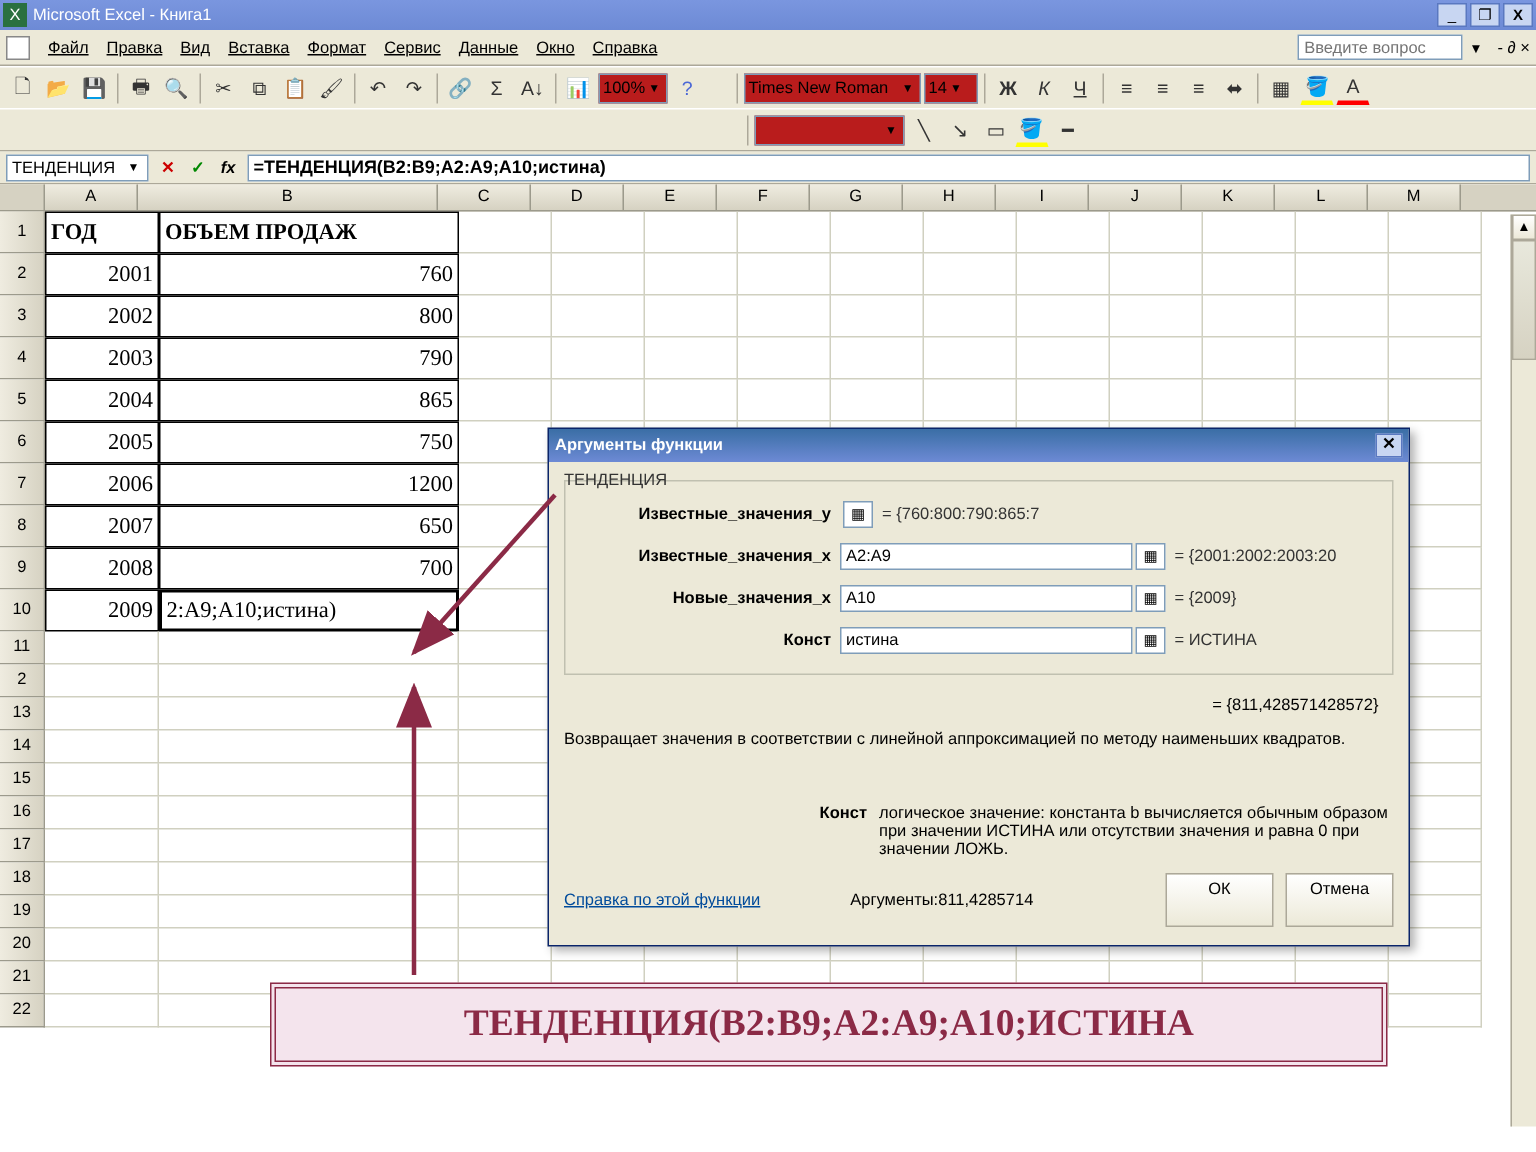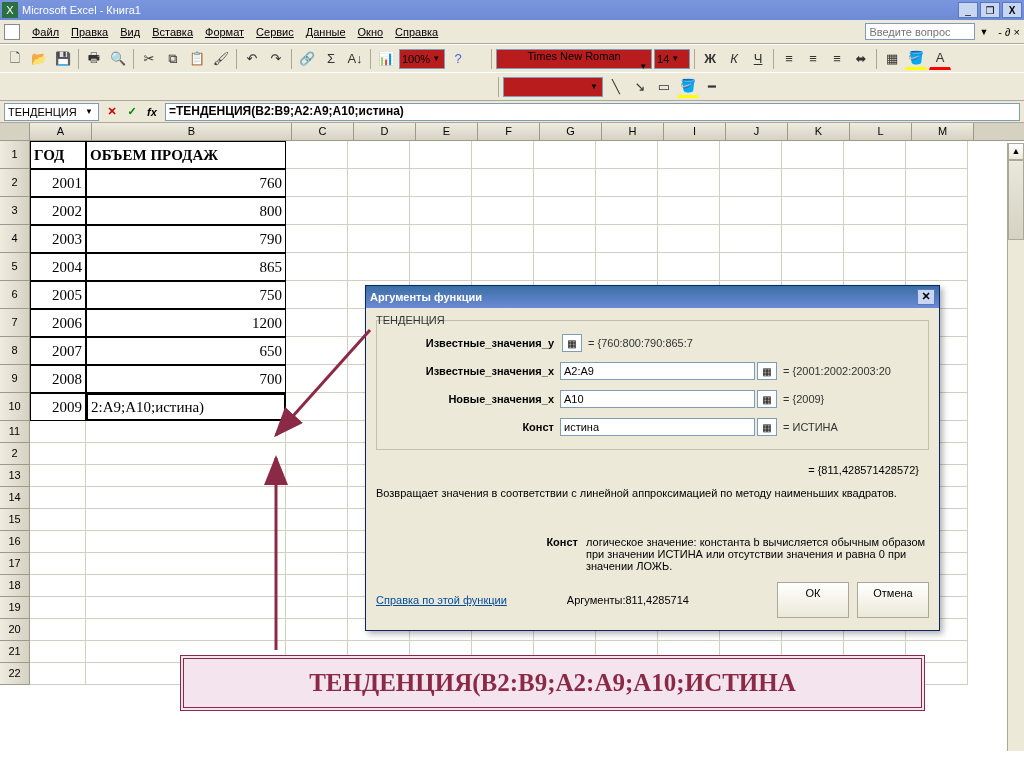--- a/index.html
+++ b/index.html
@@ -52,21 +52,21 @@
 .row-h { height: 22px; border-bottom: 1px solid #9c9a8c; border-right: 1px solid #9c9a8c; text-align: center; font-size: 11px; line-height: 21px; background: linear-gradient(90deg, #efece0, #d6d2c2); }
 .row-h.tall { height: 28px; line-height: 27px; }
 
 .cells { position: relative; flex: 1; }
 .grid-row { display: flex; height: 22px; }
 .grid-row.tall { height: 28px; }
 .cell { border-right: 1px solid #d0d0c0; border-bottom: 1px solid #d0d0c0; font-family: "Times New Roman", serif; font-size: 15px; padding: 0 3px; display: flex; align-items: center; overflow: hidden; white-space: nowrap; }
 .cell.bold { font-weight: bold; }
 .cell.bborder { border: 1px solid #000; }
 .cell.right { justify-content: flex-end; }
-.cell.A { width: 56px; }
+.cell.A { width: 76px; }
 .cell.B { width: 200px; }
 .cell.std { width: 62px; }
 .cell.editing { border: 2px solid #000 !important; }
 
 
 .vscroll { position: absolute; right: 0; top: 20px; bottom: 0; width: 17px; background: #ece9d8; border-left: 1px solid #aca899; }
 .vscroll .sb-btn { height: 17px; background: linear-gradient(#fff,#ece9d8); border: 1px solid #aca899; text-align: center; font-size: 9px; line-height: 15px; }
 .vscroll .thumb { height: 80px; background: linear-gradient(#e8e8dc,#d6d2c2); border: 1px solid #aca899; margin-top: 0; }
 
 
@@ -154,21 +154,21 @@
     <span class="tb-btn">Σ</span>
     <span class="tb-btn">A↓</span>
     <span class="tb-sep"></span>
     <span class="tb-btn">📊</span>
     <span class="tb-combo">
         <span>100%</span>
         <span class="tb-arrow">▼</span>
       </span>
     <span class="tb-btn" style="color:#4a67d6;">?</span>
     <span class="tb-sep" style="margin-left:20px;"></span>
-    <span class="tb-combo" style="width:156px;flex-direction:column;">
+    <span class="tb-combo" style="width:118px;">
         <span>Times New Roman</span>
         <span class="tb-arrow" style="margin-left:auto;">▼</span>
       </span>
     <span class="tb-combo" style="width:36px;">
         <span>14</span>
         <span class="tb-arrow">▼</span>
       </span>
     <span class="tb-sep"></span>
     <span class="tb-btn">
         <b>Ж</b>

